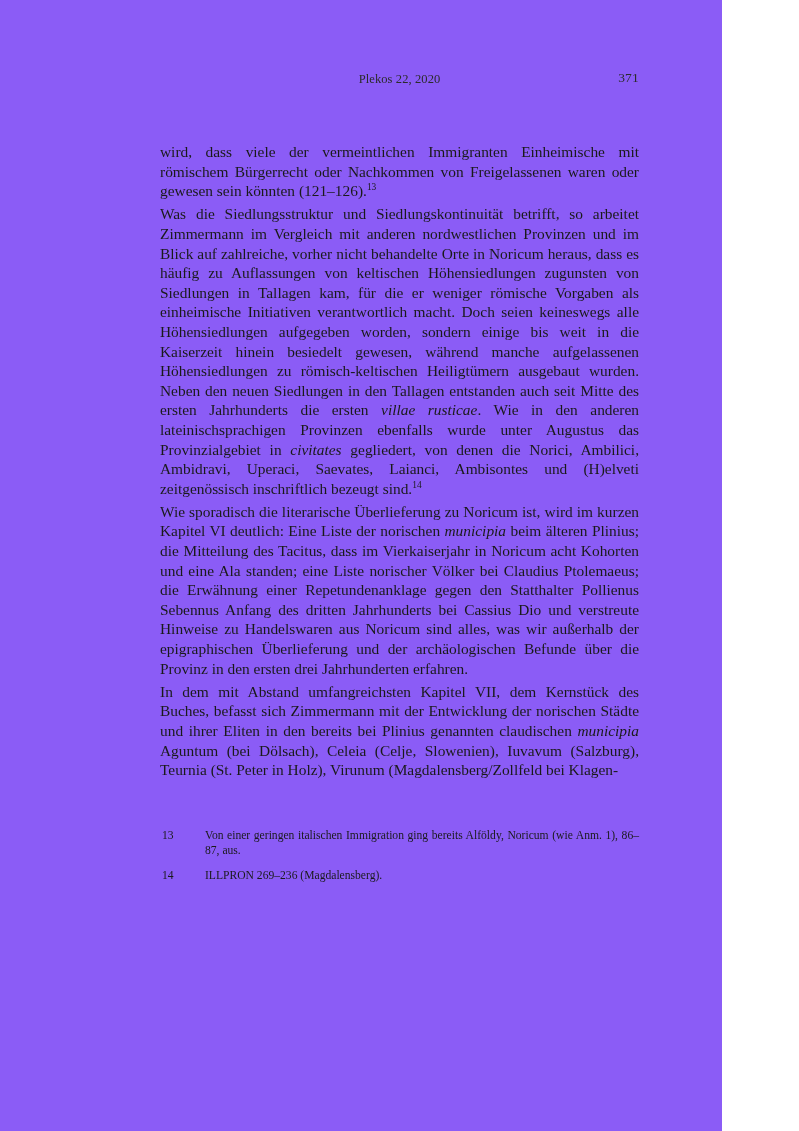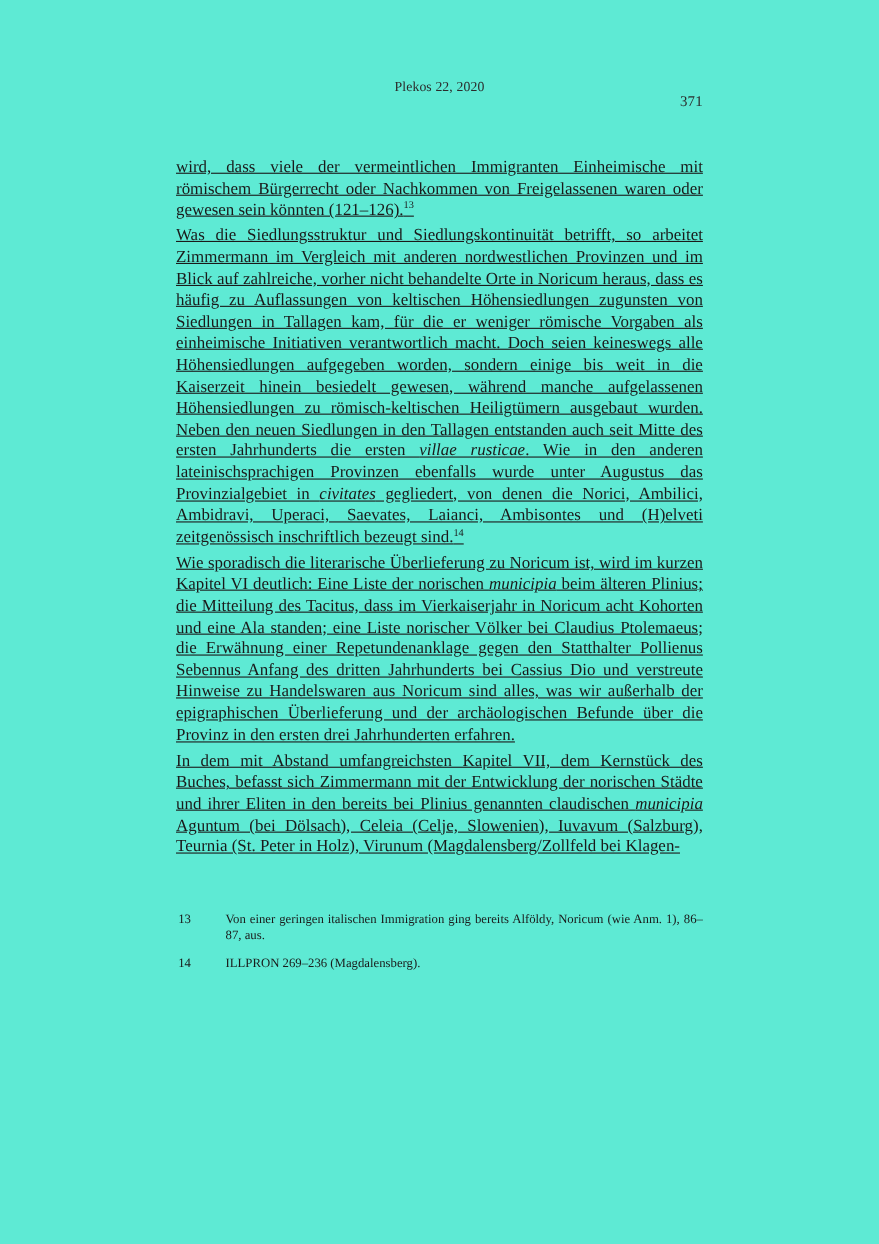--- a/index.html
+++ b/index.html
@@ -13,23 +13,23 @@
     font-family: "Liberation Serif", "DejaVu Serif", serif;
     color: #1a1a1a;
     position: relative;
     overflow: hidden;
   }
 
   .page {
     position: absolute;
     top: 0;
     left: 0;
-    width: 799px;
+    width: 722px;
     height: 1131px;
-    background: #5eead4;
+    background: #8b5cf6;
   }
 
   
   .page-header {
     position: absolute;
     left: 160px;
     top: 70px;
     width: 479px;
     height: 22px;
   }
@@ -43,39 +43,37 @@
     color: #2b2b2b;
     letter-spacing: 0.1px;
   }
   .header-page-number {
     position: absolute;
     right: 0;
     top: 0px;
     font-size: 13.5px;
     color: #2b2b2b;
     letter-spacing: 0.2px;
-    margin-top: 14px;
   }
 
   
   .text-block {
     position: absolute;
     left: 160px;
     top: 142px;
     width: 479px;
   }
   .body-paragraph {
     font-size: 15.4px;
     line-height: 19.6px;
     text-align: justify;
     text-justify: inter-word;
     margin: 0 0 0 0;
     color: #1a1a1a;
     hyphens: manual;
-    text-decoration: underline;
   }
   .body-paragraph + .body-paragraph {
     margin-top: 3.6px;
   }
   .italic-term {
     font-style: italic;
   }
   sup.footnote-marker {
     font-size: 9.4px;
     vertical-align: super;

